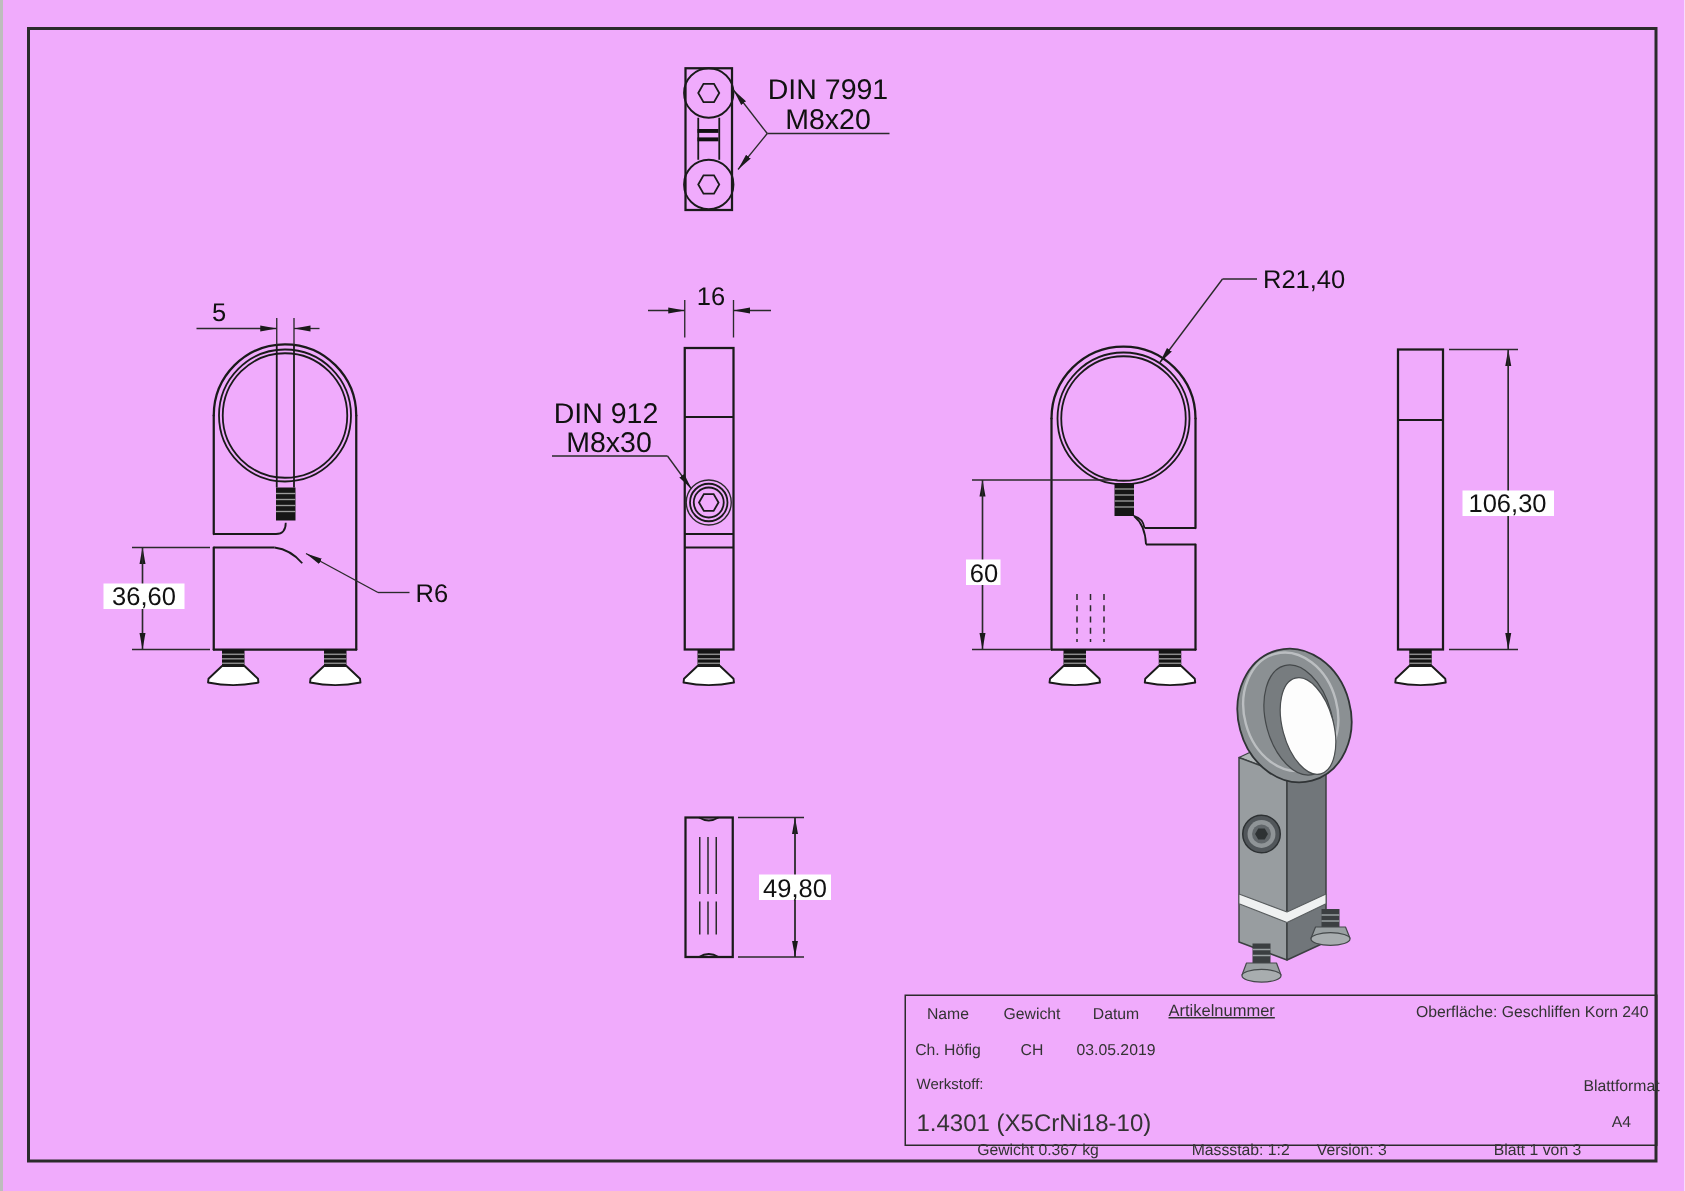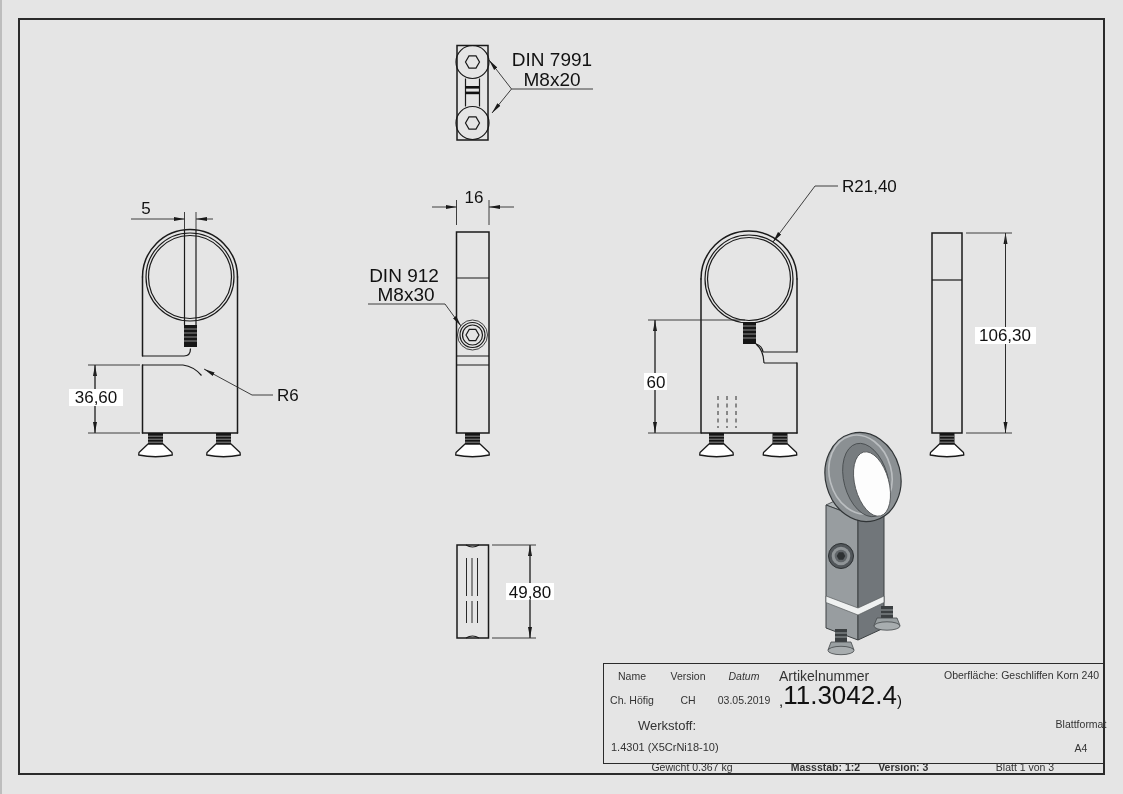--- a/index.html
+++ b/index.html
@@ -1,52 +1,52 @@
 <!DOCTYPE html>
 <html><head>
 <meta charset="utf-8">
 <style>
   html,body{margin:0;padding:0;background:#fff;}
-  .sheet{position:relative;width:1123px;height:794px;background:#e5e5e5;overflow:hidden;
+  .sheet{position:relative;width:1123px;height:794px;background:#f0abfc;overflow:hidden;
          font-family:"Liberation Sans",sans-serif;}
   .edge-artifact{position:absolute;left:0;top:0;width:2px;height:794px;background:#bdbdbd;}
   .frame{position:absolute;left:18px;top:18px;width:1087px;height:757px;
          border:2px solid #2b2b2b;box-sizing:border-box;}
   svg.drawing{position:absolute;left:0;top:0;}
   .ol{stroke:#1a1a1a;fill:none;stroke-width:1.5;stroke-linecap:round;}
   .ol2{stroke:#1a1a1a;fill:none;stroke-width:1.2;}
   .dim{stroke:#2a2a2a;fill:none;stroke-width:0.9;}
   .hid{stroke:#2a2a2a;fill:none;stroke-width:1;}
   .dimtxt{font:17px "Liberation Sans",sans-serif;fill:#111;}
   .callout{font:19px "Liberation Sans",sans-serif;fill:#111;}
   .wbg{fill:#ffffff;}
   
   .tb{position:absolute;left:603px;top:663px;width:502px;height:101px;
       border:1.5px solid #2b2b2b;box-sizing:border-box;color:#222;}
   .tb .cell{position:absolute;box-sizing:border-box;border-color:#2b2b2b;border-style:solid;border-width:0;
             display:flex;align-items:center;justify-content:center;font-size:10.5px;color:#333;}
   .c-name   {left:0;top:0;width:56px;height:23px;border-right-width:1px;border-bottom-width:1px;}
   .c-sig    {left:56px;top:0;width:56px;height:23px;border-right-width:1px;border-bottom-width:1px;}
-  .c-datum  {left:112px;top:0;width:56px;height:23px;border-right-width:1px;border-bottom-width:1px;font-style:italic;}
+  .c-datum  {left:112px;top:0;width:56px;height:23px;border-right-width:1px;border-bottom-width:1px;}
   .c-namev  {left:0;top:23px;width:56px;height:25px;border-right-width:1px;border-bottom-width:1px;}
   .c-sigv   {left:56px;top:23px;width:56px;height:25px;border-right-width:1px;border-bottom-width:1px;}
   .c-datumv {left:112px;top:23px;width:56px;height:25px;border-right-width:1px;border-bottom-width:1px;font-size:9.5px;}
   .c-art    {left:168px;top:0;width:331px;height:48px;border-bottom-width:1px;display:block;}
-  .art-label{position:absolute;left:7px;top:4px;font-size:14px;color:#333;}
+  .art-label{position:absolute;left:7px;top:4px;font-size:11px;color:#333;text-decoration:underline;}
   .surface  {position:absolute;left:172px;top:5px;font-size:10.5px;color:#333;white-space:nowrap;}
   .artnum   {position:absolute;left:7px;top:16px;font-size:26px;color:#111;
              font-family:"Liberation Sans",sans-serif;white-space:nowrap;}
   .artnum .small{font-size:15px;position:relative;top:2px;}
   .c-werk   {left:0;top:48px;width:454px;height:48px;border-right-width:1px;border-bottom-width:1px;display:block;}
-  .werk-label{position:absolute;left:7px;top:6px;font-size:13px;margin-left:27px;}
-  .werk-val {position:absolute;left:7px;top:29px;font-size:11px;}
+  .werk-label{position:absolute;left:7px;top:6px;font-size:10px;}
+  .werk-val {position:absolute;left:7px;top:29px;font-size:16px;}
   .c-bf     {left:454px;top:48px;width:46px;height:24px;border-bottom-width:1px;font-size:9.5px;}
   .c-a4     {left:454px;top:72px;width:46px;height:24px;border-bottom-width:1px;font-size:16px;color:#111;}
   .c-gew    {left:0;top:96px;width:168px;height:14.5px;border-right-width:1px;justify-content:flex-start;padding-left:8px;}
-  .c-mass   {left:168px;top:96px;width:167px;height:14.5px;border-right-width:1px;justify-content:flex-start;padding-left:8px;gap:18px;font-weight:bold;}
+  .c-mass   {left:168px;top:96px;width:167px;height:14.5px;border-right-width:1px;justify-content:flex-start;padding-left:8px;gap:18px;}
   .c-blatt  {left:335px;top:96px;width:164px;height:14.5px;justify-content:flex-start;padding-left:8px;text-align:center;}
 </style>
 </head>
 <body>
 
 <div class="sheet">
   <div class="edge-artifact"></div>
   <div class="frame"></div>
 
   <svg class="drawing" width="1123" height="794" viewBox="0 0 1123 794">
@@ -257,31 +257,30 @@
         <line x1="881" y1="610" x2="893" y2="610" stroke="#9aa0a2" stroke-width="1"></line>
         <line x1="881" y1="614" x2="893" y2="614" stroke="#9aa0a2" stroke-width="1"></line>
         <polygon points="877,618 897,618 900,625.5 874,625.5" fill="#9aa0a2" stroke="#44484a" stroke-width="0.8"></polygon>
         <ellipse cx="887" cy="626" rx="13" ry="4.2" fill="#a8adaf" stroke="#44484a" stroke-width="0.8"></ellipse>
       </g>
     </g>
   </svg>
 
   <div class="tb">
     <div class="cell c-name">Name</div>
-    <div class="cell c-sig">Version</div>
+    <div class="cell c-sig">Gewicht</div>
     <div class="cell c-datum">Datum</div>
 
     <div class="cell c-namev">Ch. Höfig</div>
     <div class="cell c-sigv">CH</div>
     <div class="cell c-datumv">03.05.2019</div>
 
     <div class="cell c-art">
       <span class="art-label">Artikelnummer</span>
       <span class="surface">Oberfläche:  Geschliffen Korn 240</span>
-      <span class="artnum"><span class="small">,</span><span>11.3042.4</span><span class="small">)</span></span>
     </div>
 
     <div class="cell c-werk">
       <span class="werk-label">Werkstoff:</span>
       <span class="werk-val">1.4301 (X5CrNi18-10)</span>
     </div>
 
     <div class="cell c-bf">Blattformat</div>
     <div class="cell c-a4">A4</div>
 

